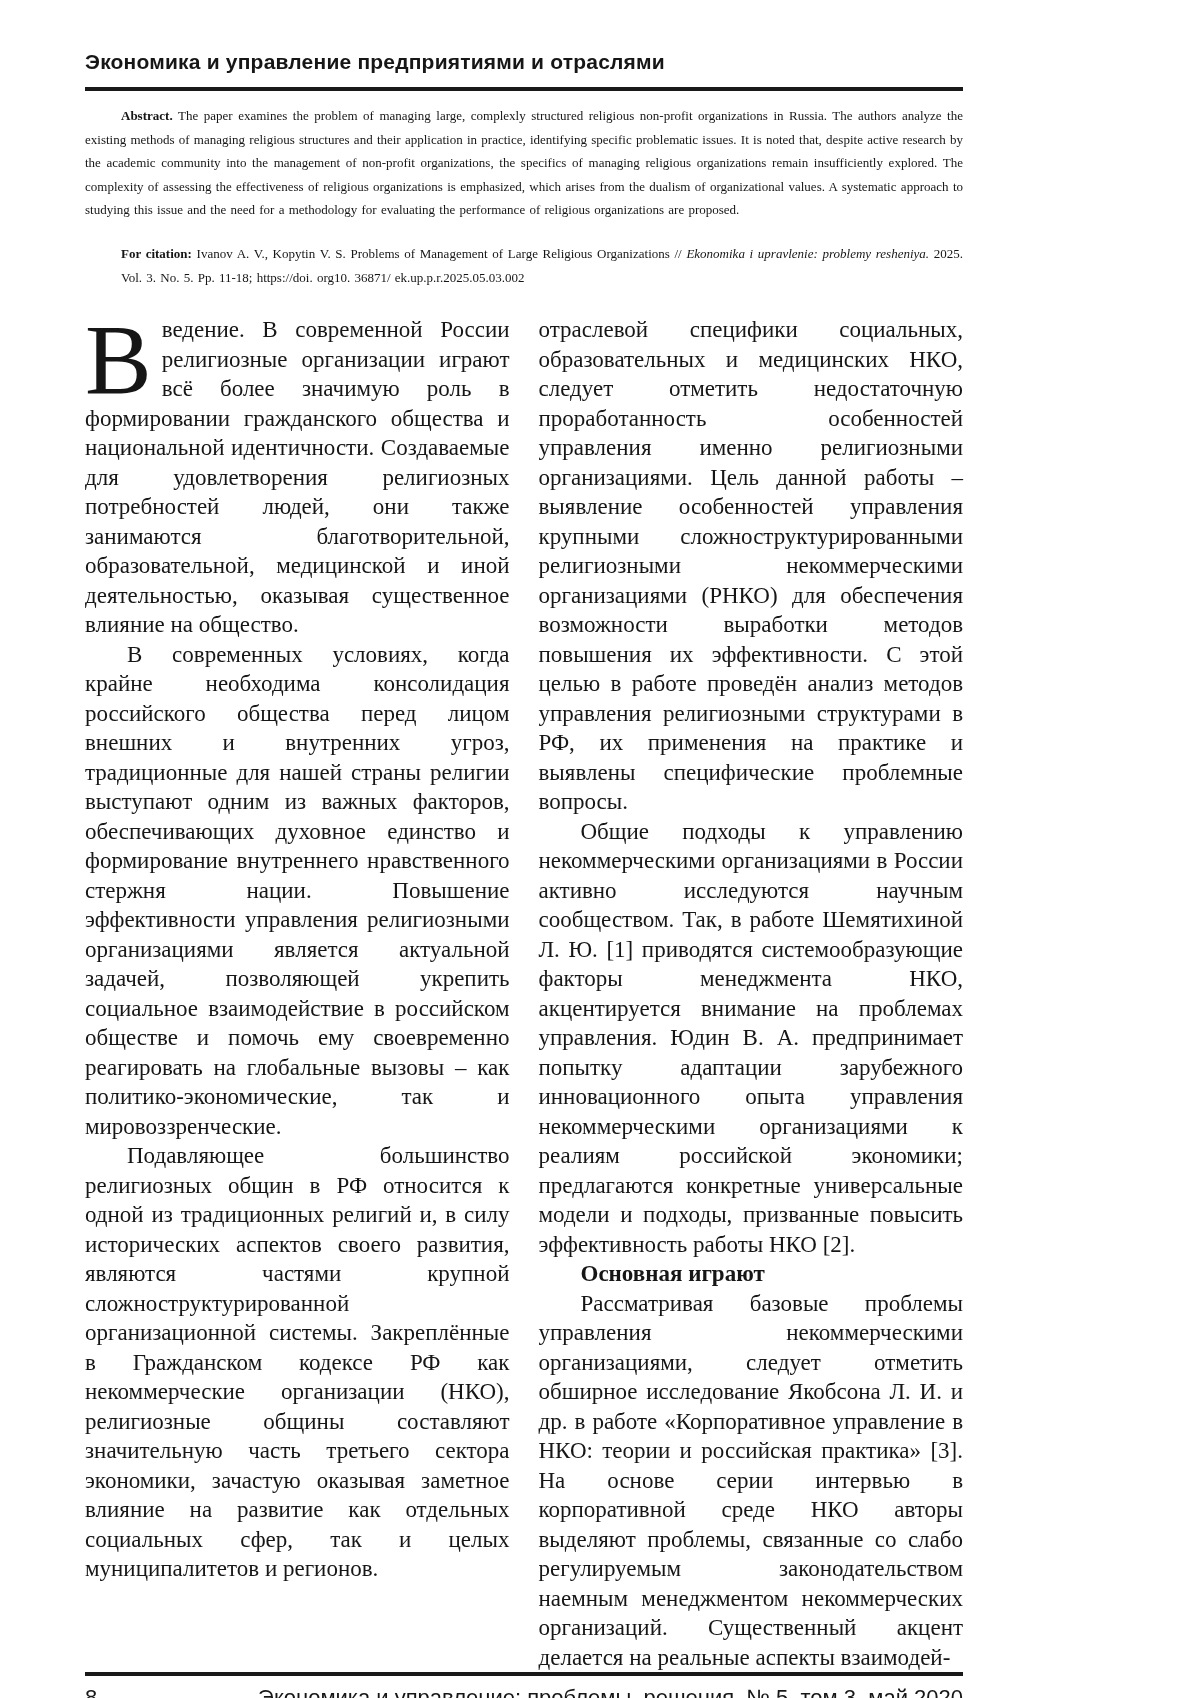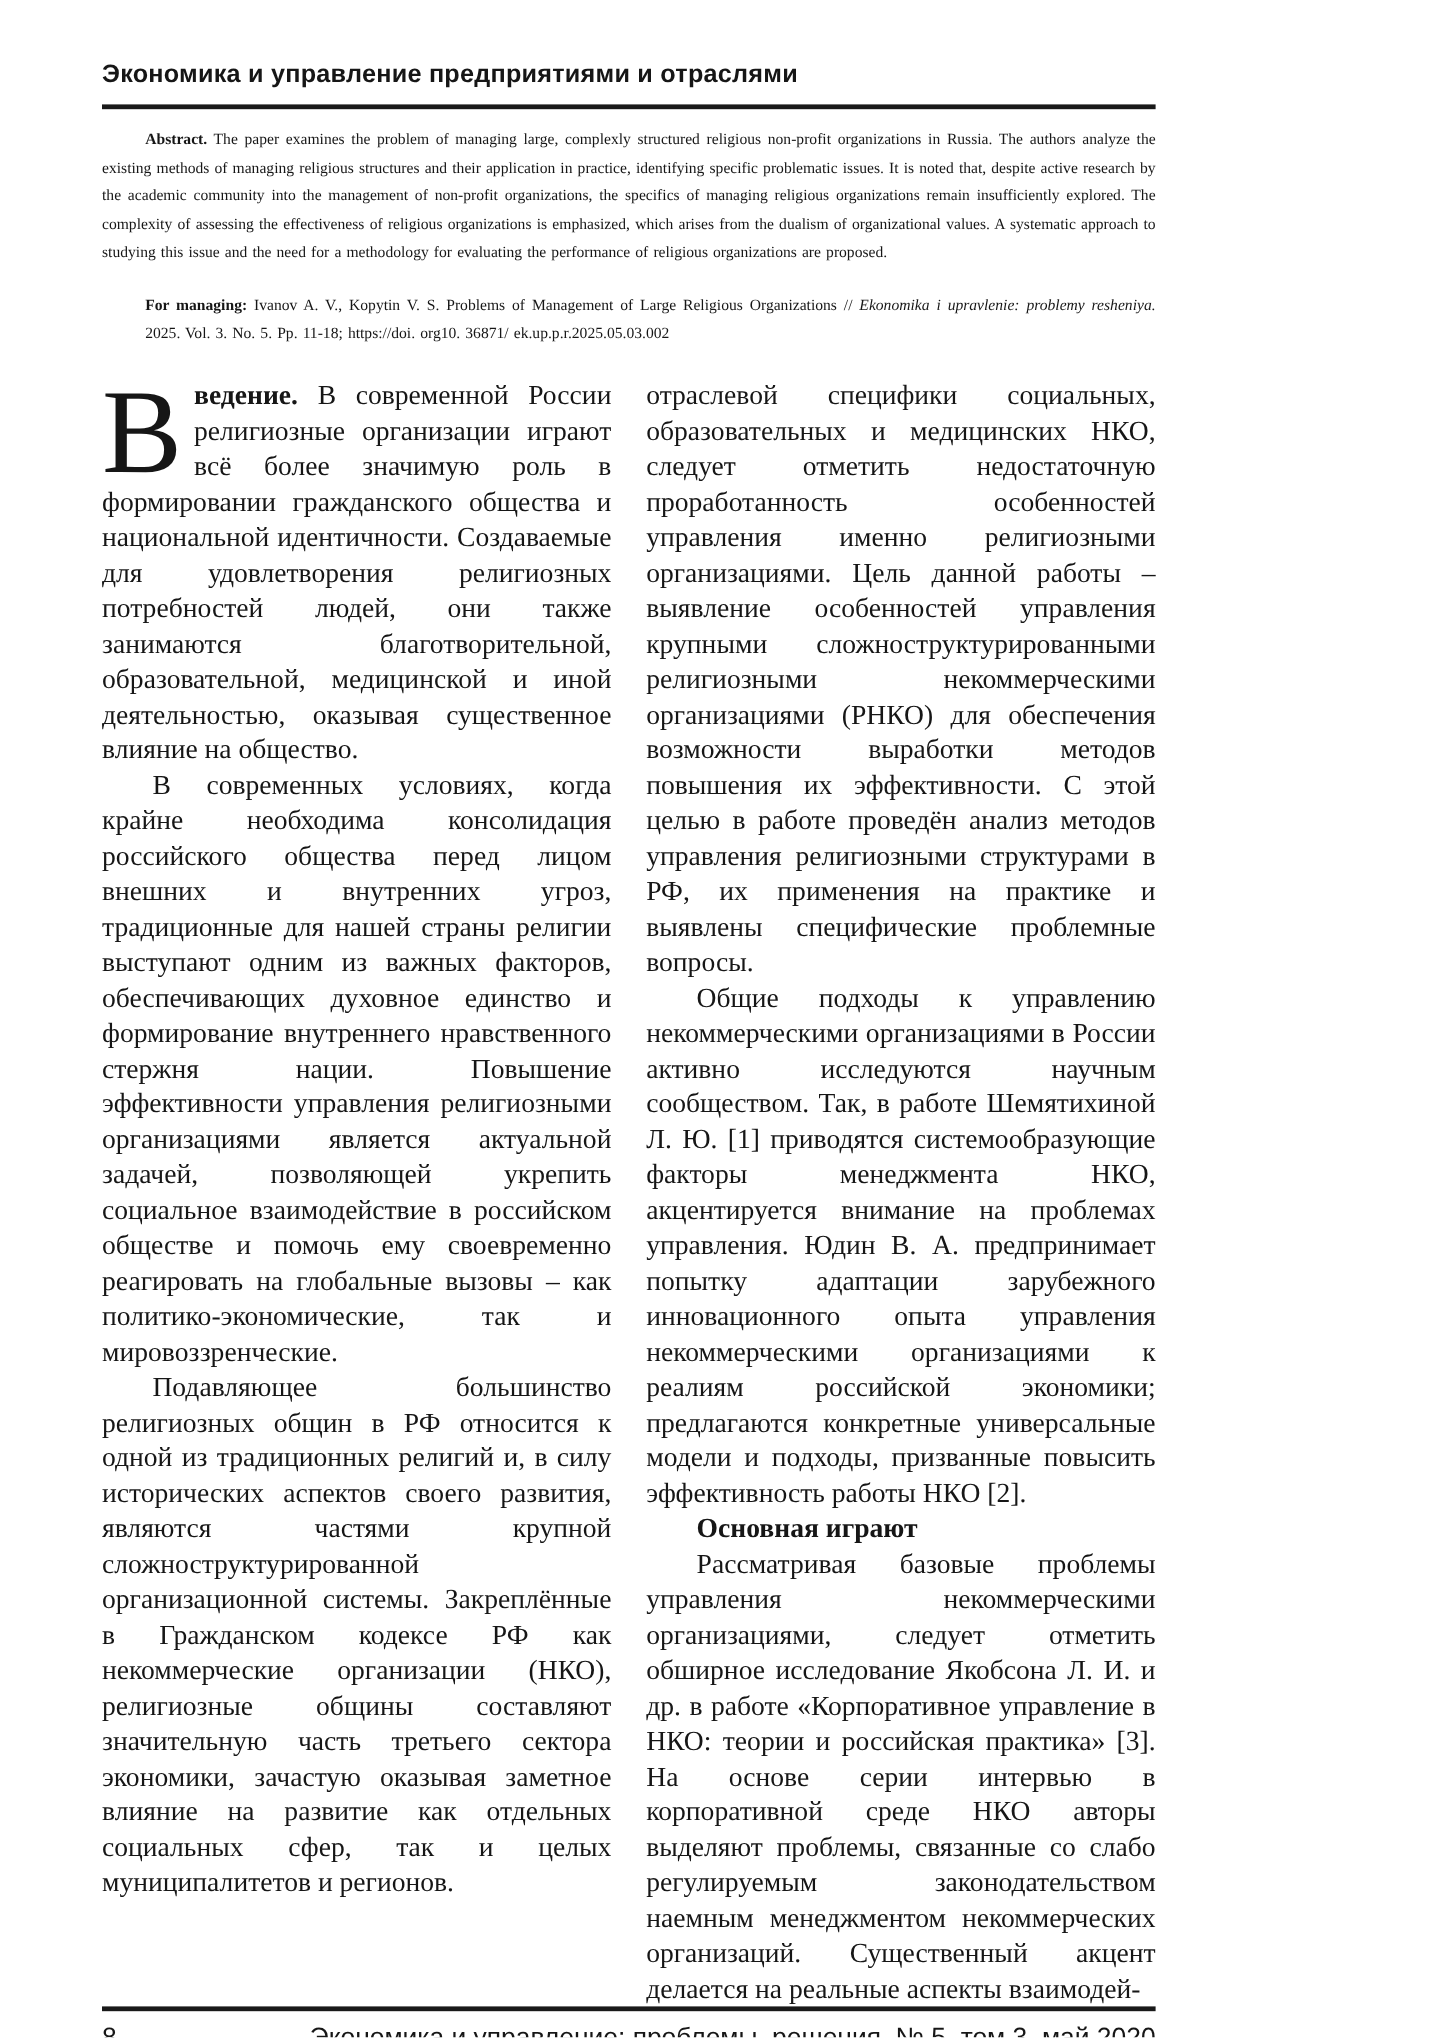--- a/index.html
+++ b/index.html
@@ -65,21 +65,21 @@
     text-indent: 42px;
     margin: 0;
   }
   .dropcap {
     float: left;
     font-family: "Liberation Serif", serif;
     font-size: 100px;
     line-height: 80px;
     padding: 5px 10px 0 0;
   }
-  .intro b { font-weight: bold; }
+  .intro b { font-weight: normal; }
   .footer {
     margin-top: auto;
     padding-bottom: 84px;
   }
   .footer-row {
     display: flex;
     justify-content: space-between;
     align-items: baseline;
     font-family: "Liberation Sans", sans-serif;
     font-size: 22px;
@@ -92,21 +92,21 @@
 <div class="page">
 
   <div class="running-head">Экономика и управление предприятиями и отраслями</div>
 
   <hr class="rule">
 
   <p class="meta abstract"><b>Abstract.</b>
     <span>The paper examines the problem of managing large, complexly structured religious non-profit organizations in Russia. The authors analyze the existing methods of managing religious structures and their application in practice, identifying specific problematic issues. It is noted that, despite active research by the academic community into the management of non-profit organizations, the specifics of managing religious organizations remain insufficiently explored. The complexity of assessing the effectiveness of religious organizations is emphasized, which arises from the dualism of organizational values. A systematic approach to studying this issue and the need for a methodology for evaluating the performance of religious organizations are proposed.</span></p>
 
 
-  <p class="meta citation"><b>For managing:</b>
+  <p class="meta citation"><b>For citation:</b>
     <span>Ivanov A. V., Kopytin V. S. Problems of Management of Large Religious Organizations //</span>
     <i>Ekonomika i upravlenie: problemy resheniya.</i>
     <span>2025. Vol. 3. No. 5. Pp. 11-18; https://doi. org10. 36871/ ek.up.p.r.2025.05.03.002</span></p>
 
   <div class="columns">
 
     <div class="col">
       <p class="body-p intro"><span class="dropcap">В</span><b>ведение.</b>
         <span>В современной России религиозные организации играют всё более значимую роль в формировании гражданского общества и национальной идентичности. Создаваемые для удовлетворения религиозных потребностей людей, они также занимаются благотворительной, образовательной, медицинской и иной деятельностью, оказывая существенное влияние на общество.</span></p>
 

